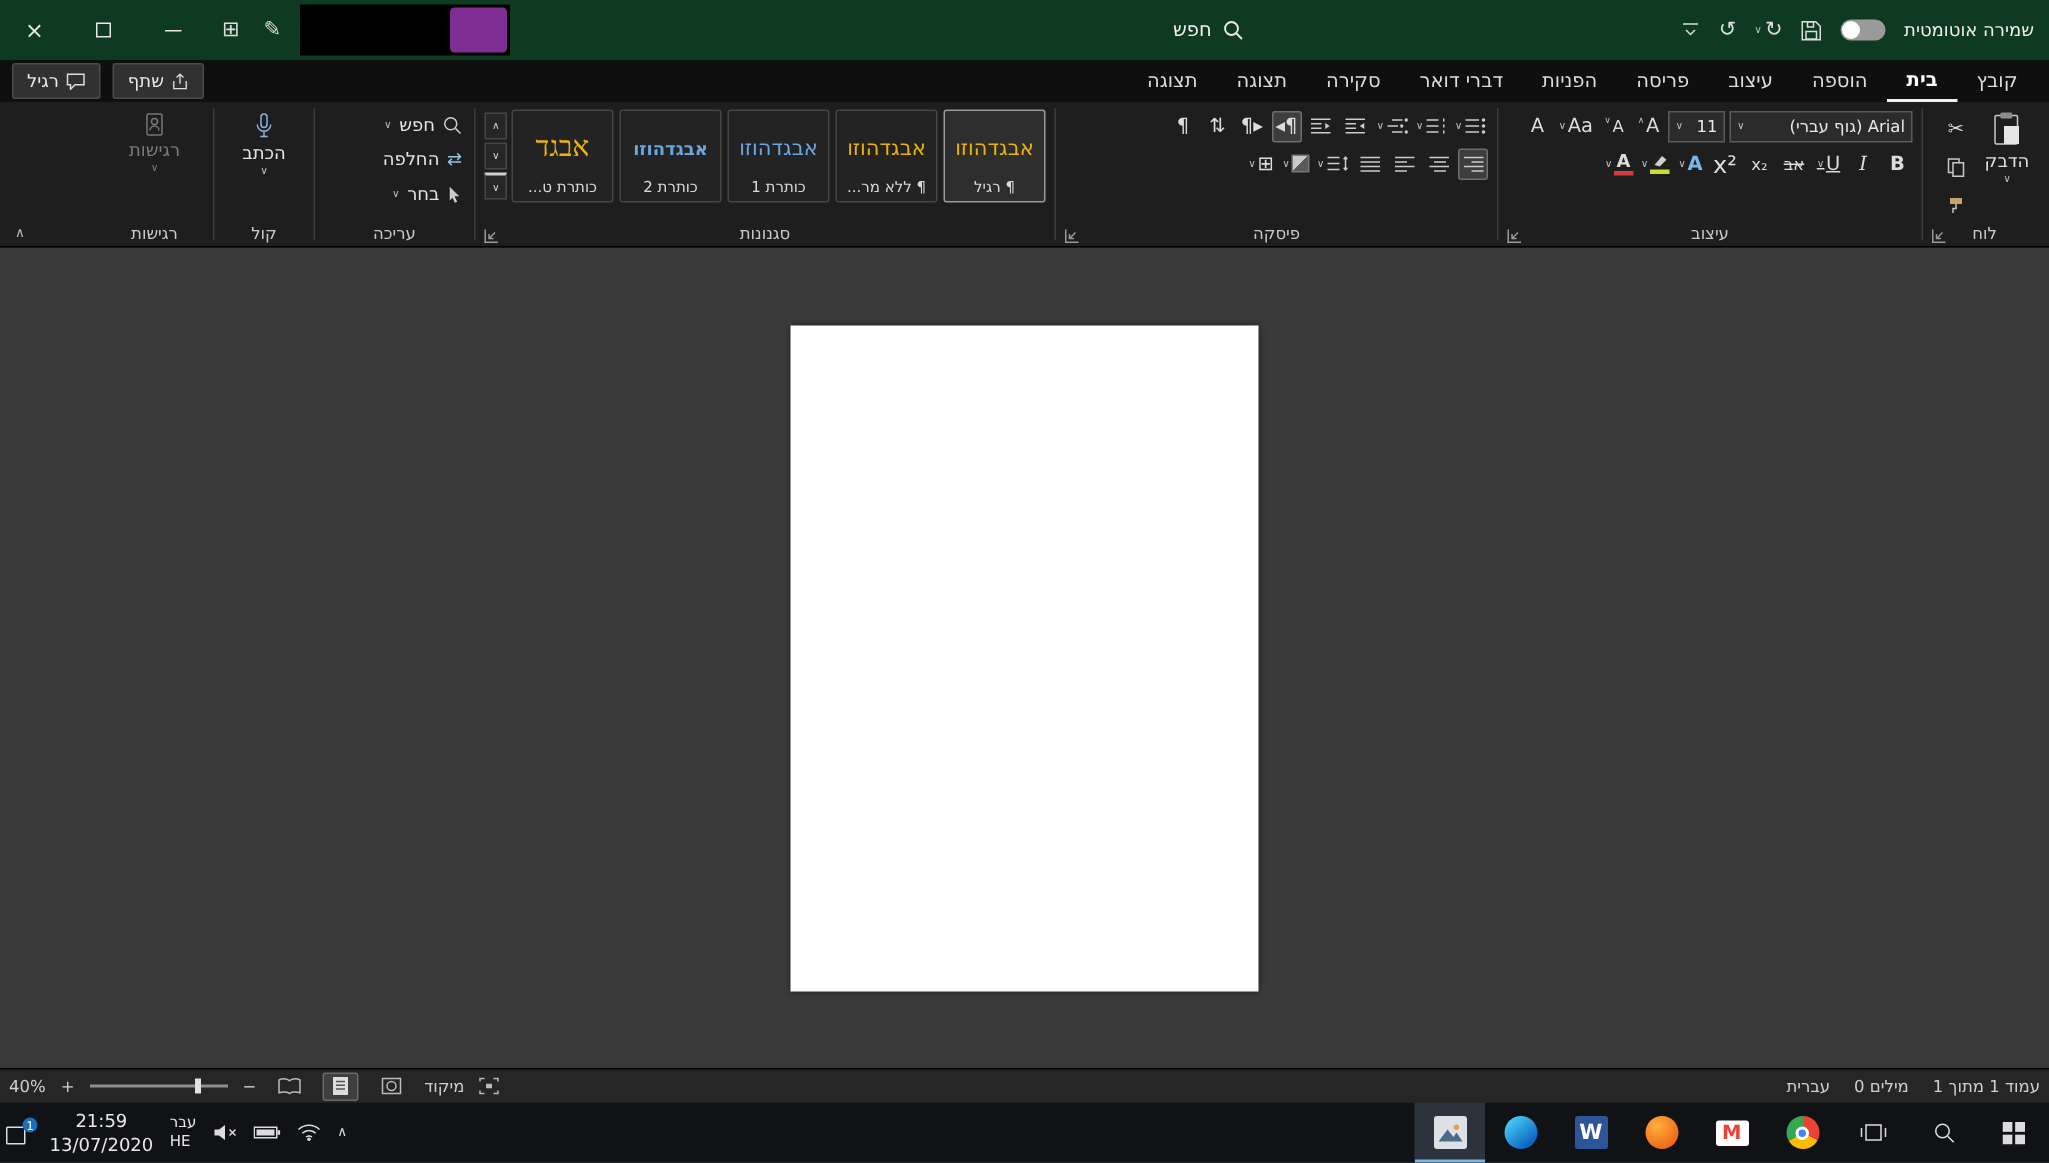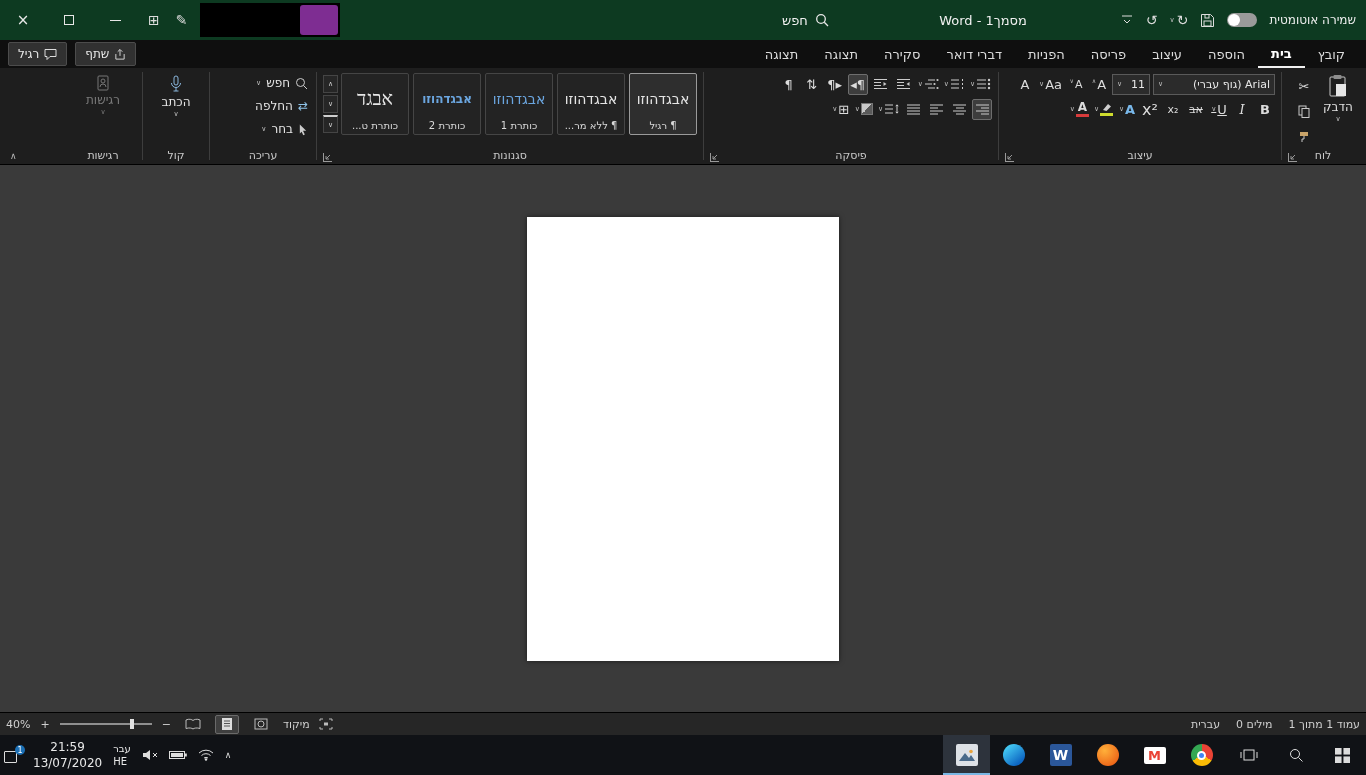--- a/index.html
+++ b/index.html
@@ -74,21 +74,21 @@
   .paste-btn { width:48px; display:flex; flex-direction:column; align-items:center; gap:2px;
     padding-top:3px; color:#e0e0e0; font-size:12px; }
   .clip-side { display:flex; flex-direction:column; gap:4px; padding-top:5px; }
 
   
   .styles-gal { display:flex; gap:3px; margin:2px 4px; }
   .cards { display:flex; gap:4px; }
   .card { width:68px; height:62px; background:#232323; border:1px solid #454545; border-radius:2px;
     display:flex; flex-direction:column; align-items:center; justify-content:flex-end; padding:3px 2px; }
   .card.sel { border:1px solid #9a9a9a; background:#2e2e2e; }
-  .card .pv { flex:1; display:flex; align-items:center; font-size:14px; color:#e5e5e5; }
+  .card .pv { flex:1; display:flex; align-items:center; font-size:14px; color:#eab308; }
   .card .pv.hd { color:var(--heading_blue,#6ba6e0); }
   .card .pv.hd2 { color:var(--heading_blue,#6ba6e0); font-weight:bold; font-size:12px; }
   .card .pv.ttl { font-family:"DejaVu Serif", serif; font-size:19px; }
   .card .nm { font-size:10px; color:#dadada; white-space:nowrap; }
   .gal-scroll { display:flex; flex-direction:column; justify-content:space-between; padding:2px 0; }
   .gs-btn { width:15px; height:18px; display:flex; align-items:center; justify-content:center;
     font-size:7px; color:#cfcfcf; border:1px solid #454545; background:#262626; }
   .gs-btn.more { border-top:2px solid #cfcfcf; }
 
   
@@ -167,21 +167,20 @@
   <div class="redaction">
     <span class="redaction-accent"></span>
   </div>
   <div class="tb-search">
     <svg width="14" height="14" viewBox="0 0 14 14">
         <circle cx="6" cy="6" r="4.3" stroke="#e8e8e8" fill="none" stroke-width="1.3"></circle>
         <path d="M9.3 9.3 L13 13" stroke="#e8e8e8" stroke-width="1.3"></path>
       </svg>
     <span>חפש</span>
   </div>
-  <div class="tb-title">מסמך1 - Word</div>
   <div class="tb-right">
     <span class="ts-label">שמירה אוטומטית</span>
     <span class="toggle">
         <i class="knob"></i>
       </span>
     <span class="tb-ic">
       <svg width="15" height="15" viewBox="0 0 15 15">
           <path d="M1.5 1.5 h9 l3 3 v9 h-12 Z" stroke="#ddd" fill="none"></path>
           <rect x="4" y="8" width="7" height="5" stroke="#ddd" fill="none"></rect>
           <rect x="5" y="1.5" width="4" height="3.5" stroke="#ddd" fill="none"></rect>

